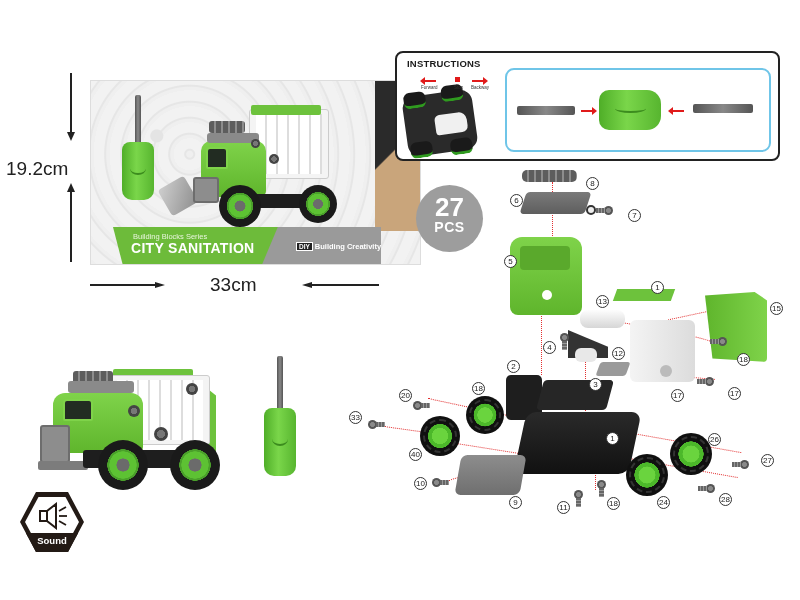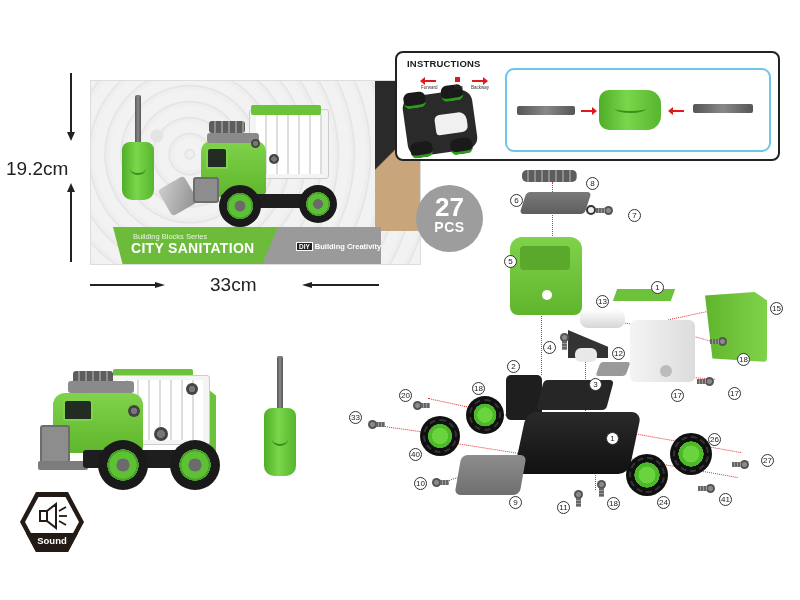--- a/index.html
+++ b/index.html
@@ -293,21 +293,21 @@
   <div class="callout" style="left:770px; top:302px;">15</div>
   <div class="callout" style="left:671px; top:389px;">17</div>
   <div class="callout" style="left:728px; top:387px;">17</div>
   <div class="callout" style="left:737px; top:353px;">18</div>
   <div class="callout" style="left:607px; top:497px;">18</div>
   <div class="callout" style="left:409px; top:448px;">40</div>
   <div class="callout" style="left:349px; top:411px;">33</div>
   <div class="callout" style="left:472px; top:382px;">18</div>
   <div class="callout" style="left:399px; top:389px;">20</div>
   <div class="callout" style="left:657px; top:496px;">24</div>
-  <div class="callout" style="left:719px; top:493px;">41</div>
+  <div class="callout" style="left:719px; top:493px;">28</div>
   <div class="callout" style="left:708px; top:433px;">26</div>
   <div class="callout" style="left:761px; top:454px;">27</div>
 </div>
 
 <div class="truck" style="left:38px; top:365px;">
   <div class="t-rear" style="left:150px; top:8px; width:28px; height:90px; clip-path: polygon(0 0,100% 25%,100% 100%,0 100%);"></div>
   <div class="t-top" style="left:75px; top:4px; width:80px; height:10px;"></div>
   <div class="t-body" style="left:72px; top:10px; width:100px; height:70px;"></div>
   <div class="t-rack" style="left:35px; top:6px; width:40px; height:13px;"></div>
   <div class="t-roof" style="left:30px; top:16px; width:66px; height:12px;"></div>

